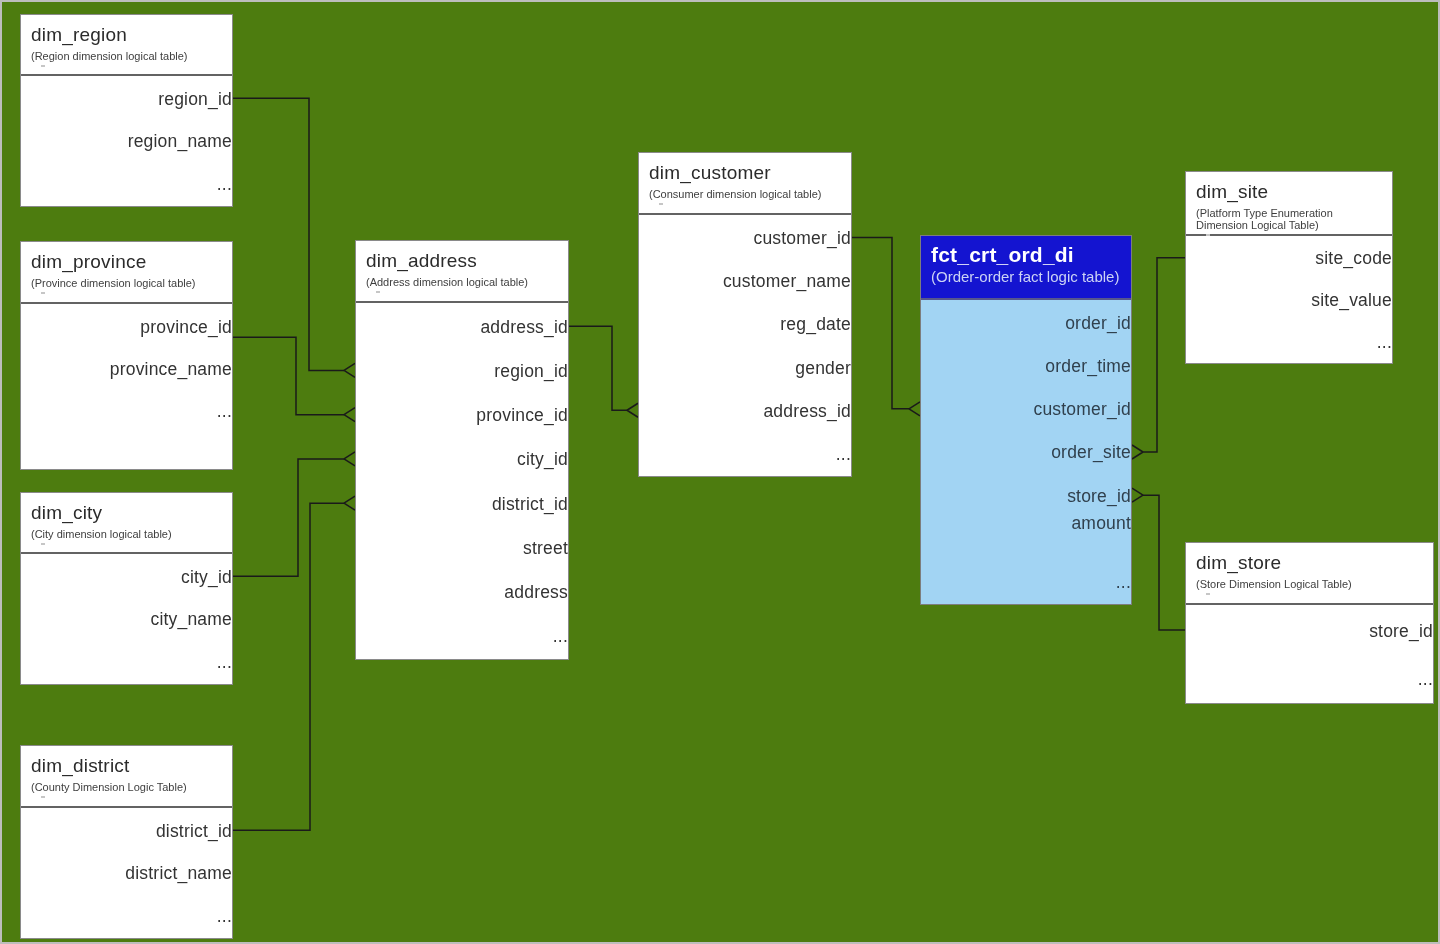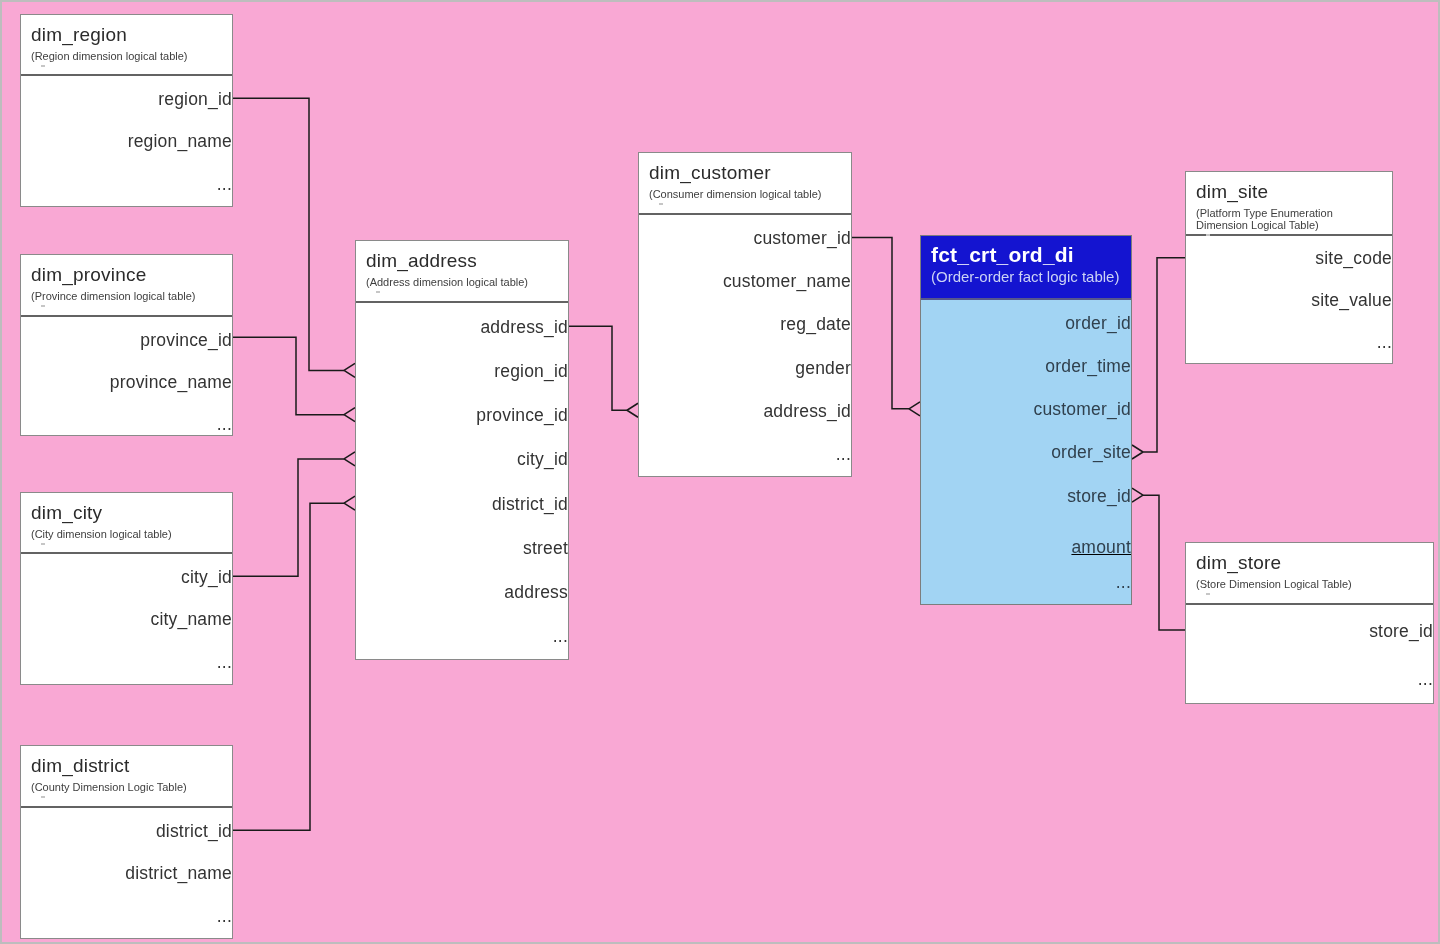--- a/index.html
+++ b/index.html
@@ -6,21 +6,21 @@
     margin: 0;
     padding: 0;
     background: #e8e8e8;
     font-family: "Liberation Sans", sans-serif;
   }
   .frame {
     position: relative;
     width: 1440px;
     height: 944px;
     box-sizing: border-box;
-    background: #f9a8d4;
+    background: #4d7c0f;
     border: 2px solid #bdbdbd;
     overflow: hidden;
   }
   #connector-layer {
     position: absolute;
     left: 0; top: 0;
     width: 1440px;
     height: 944px;
     pointer-events: none;
   }
@@ -130,21 +130,21 @@
         <div class="field-row" style="top: 63px; height: 42.6667px;">
           <span class="field-label">region_id</span>
         </div>
         <div class="field-row" style="top: 105.667px; height: 42.6667px;">
           <span class="field-label">region_name</span>
         </div>
         <div class="field-row" style="top: 148.333px; height: 42.6667px;">
           <span class="field-label">...</span>
         </div>
       </div>
-      <div class="entity" style="left: 18px; top: 252px; width: 213px; height: 182px;">
+      <div class="entity" style="left: 18px; top: 239px; width: 213px; height: 229px;">
         <div class="entity-header" style="height: 62px;">
           <div class="entity-title">dim_province</div>
           <div class="entity-subtitle">(Province dimension logical table)</div>
         </div>
         <div class="field-row" style="top: 64px; height: 42.3333px;">
           <span class="field-label">province_id</span>
         </div>
         <div class="field-row" style="top: 106.333px; height: 42.3333px;">
           <span class="field-label">province_name</span>
         </div>
@@ -249,21 +249,21 @@
         </div>
         <div class="field-row" style="top: 152.286px; height: 43.1429px;">
           <span class="field-label">customer_id</span>
         </div>
         <div class="field-row" style="top: 195.429px; height: 43.1429px;">
           <span class="field-label">order_site</span>
         </div>
         <div class="field-row" style="top: 238.571px; height: 43.1429px;">
           <span class="field-label">store_id</span>
         </div>
-        <div class="field-row" style="top: 290px; height: 43.1429px; text-decoration: underline;">
+        <div class="field-row" style="top: 266px; height: 43.1429px;">
           <span class="field-label">amount</span>
         </div>
         <div class="field-row" style="top: 324.857px; height: 43.1429px;">
           <span class="field-label">...</span>
         </div>
       </div>
       <div class="entity" style="left: 1183px; top: 169px; width: 208px; height: 193px;">
         <div class="entity-header" style="height: 64px;">
           <div class="entity-title">dim_site</div>
           <div class="entity-subtitle">(Platform Type Enumeration Dimension Logical Table)</div>

